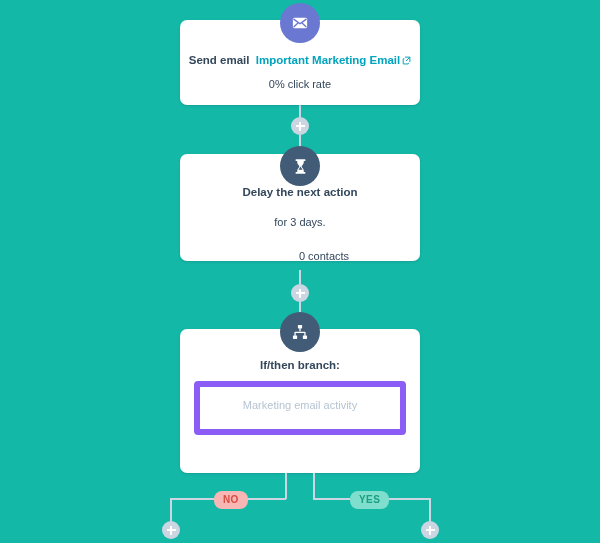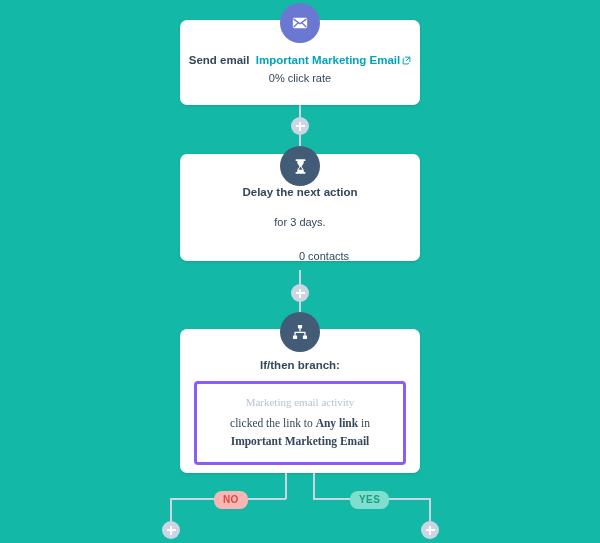--- a/index.html
+++ b/index.html
@@ -107,24 +107,23 @@
   }
   .sub {
     font-size: 11px;
     color: #33475b;
     line-height: 16px;
   }
 
   
   .cond-box {
     margin: 8px 14px 0 14px;
-    border: 3px solid #8b5cf6;
+    border: 6px solid #8b5cf6;
     border-radius: 4px;
     padding: 10px 10px 12px 10px;
-    font-family: Liberation Serif, serif;
   }
   .cond-label {
     font-size: 11px;
     color: #b6c4d2;
     line-height: 17px;
     margin-bottom: 3px;
   }
   .cond-text {
     font-size: 11.5px;
     color: #33475b;
@@ -174,21 +173,21 @@
     <div class="line-primary">
       <span class="bold">Send email</span>
       <span>&nbsp;</span><a class="link">Important Marketing Email</a><span class="link-ext-icon">
         <svg width="9" height="9" viewBox="0 0 12 12" aria-hidden="true">
           <path d="M4.5 1.5 H10.5 V7.5" stroke="#00a4bd" stroke-width="1.3" fill="none" stroke-linecap="round" stroke-linejoin="round"></path>
           <path d="M10.3 1.7 L5.6 6.4" stroke="#00a4bd" stroke-width="1.3" fill="none" stroke-linecap="round"></path>
           <path d="M8.4 9.6 V10.6 H1.6 V3.8 H2.7" stroke="#00a4bd" stroke-width="1.3" fill="none" stroke-linecap="round" stroke-linejoin="round"></path>
         </svg>
       </span>
     </div>
-    <div class="sub" style="margin-top:1px;">0% click rate</div>
+    <div class="sub" style="margin-top:7px;">0% click rate</div>
   </div>
 
   <div class="node-icon" style="top:146px; background:#425b76;">
     <svg width="17" height="17" viewBox="0 0 24 24" aria-hidden="true">
       <path d="M6 3 H18 M6 21 H18" stroke="#ffffff" stroke-width="2.2" stroke-linecap="round"></path>
       <path d="M7.4 3.2 V6.3 C7.4 8.6 10.4 10.6 10.4 12 C10.4 13.4 7.4 15.4 7.4 17.7 V20.8
                H16.6 V17.7 C16.6 15.4 13.6 13.4 13.6 12 C13.6 10.6 16.6 8.6 16.6 6.3 V3.2 Z" fill="#ffffff"></path>
       <path d="M12 12 L9.1 16.6 H14.9 Z" fill="#425b76"></path>
     </svg>
   </div>
@@ -203,23 +202,20 @@
       <rect x="9.2" y="2.6" width="5.6" height="4.6" rx="0.8" fill="#ffffff"></rect>
       <rect x="2.6" y="16.6" width="5.6" height="4.6" rx="0.8" fill="#ffffff"></rect>
       <rect x="15.8" y="16.6" width="5.6" height="4.6" rx="0.8" fill="#ffffff"></rect>
       <path d="M12 7.4 V10.4 M5.4 16.4 V12.4 H18.6 V16.4" stroke="#ffffff" stroke-width="1.7" fill="none" stroke-linecap="round" stroke-linejoin="round"></path>
     </svg>
   </div>
   <div class="card" style="top:329px; height:144px; padding-top:28px;">
     <div class="line-primary bold">If/then branch:</div>
     <div class="cond-box">
       <div class="cond-label">Marketing email activity</div>
-      <div class="cond-text">
-        <span>clicked the link to </span><span class="bold">Any link</span><span> in </span><span class="bold">Important Marketing Email</span>
-      </div>
     </div>
   </div>
 
   <div class="vline" style="left:285px; top:473px; height:26px;"></div>
   <div class="hline" style="left:170px; top:498px; width:116px;"></div>
   <div class="vline" style="left:170px; top:498px; height:25px;"></div>
   <div class="plus-node" style="left:162px; top:521px;"></div>
 
   <div class="vline" style="left:313px; top:473px; height:26px;"></div>
   <div class="hline" style="left:313px; top:498px; width:117px;"></div>

